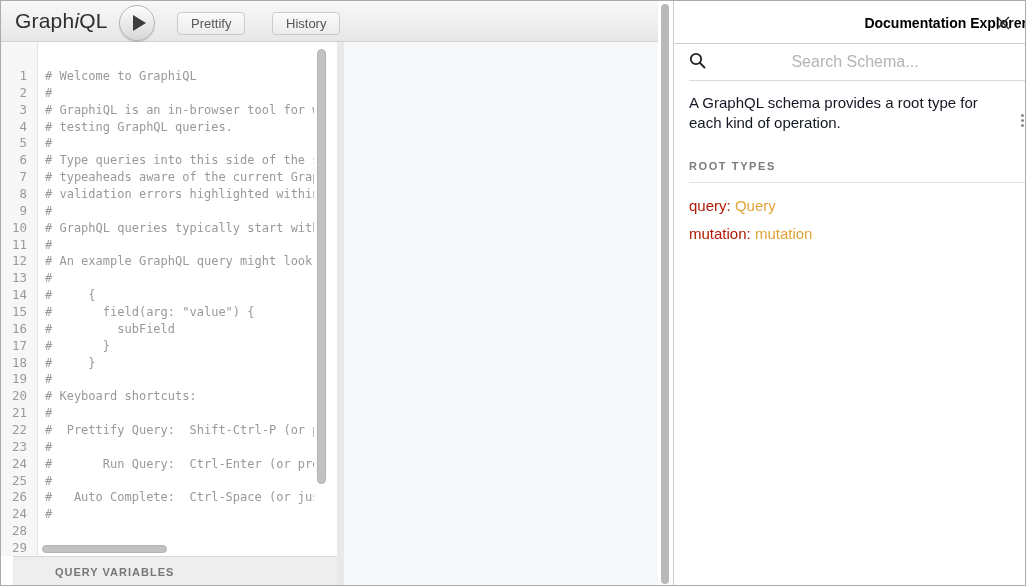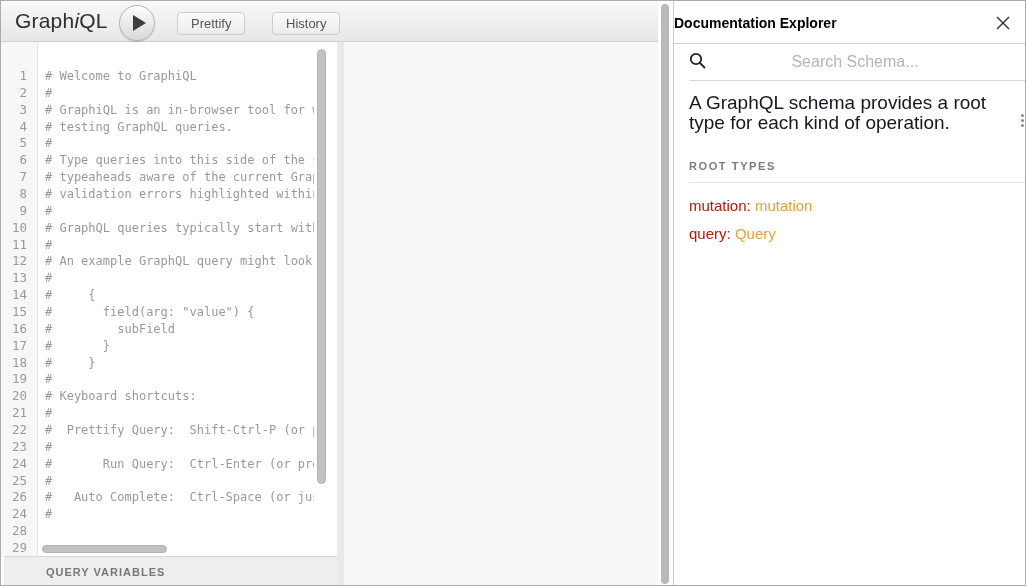--- a/index.html
+++ b/index.html
@@ -76,21 +76,21 @@
     position: absolute; left: 316px; top: 7px; width: 9px; height: 435px;
     background: #c2c2c2; border-radius: 5px; border: 1px solid #b3b3b3;
   }
   .editor-hscroll {
     position: absolute; left: 41px; top: 503px; width: 125px; height: 8px;
     background: #c2c2c2; border-radius: 4px; border: 1px solid #b3b3b3;
   }
 
   
   .variables-bar {
-    position: absolute; left: 3px; top: 555px; width: 336px; height: 31px;
+    position: absolute; left: 12px; top: 555px; width: 336px; height: 31px;
     background: #eee; border-top: 1px solid #d6d6d6;
   }
   .variables-title {
     position: absolute; left: 42px; top: 0; height: 30px; line-height: 30px;
     font-size: 11px; font-weight: bold; color: #777; letter-spacing: 1px;
     cursor: pointer;
   }
 
   
   .pane-divider {
@@ -112,21 +112,21 @@
     background: #b9b9b9; border-radius: 4px;
   }
 
   
   .docs {
     position: absolute; left: 672px; top: 0; width: 354px; height: 586px;
     background: #fff; border-left: 1px solid #cdcdcd;
   }
   .doc-titlebar {
     position: relative; height: 43px; border-bottom: 1px solid #d0d0d0;
-    text-align: left; line-height: 43px;
+    text-align: right; line-height: 43px;
   }
   .doc-title { font-size: 14px; font-weight: bold; color: #000; }
   .doc-close {
     position: absolute; right: 14px; top: 13px; width: 18px; height: 18px;
     background: none; border: none; cursor: pointer; padding: 0;
   }
   .doc-close svg { display: block; }
   .doc-search-row {
     position: relative; height: 37px; margin-left: 15px;
     border-bottom: 1px solid #d9d9d9;
@@ -134,21 +134,21 @@
   }
   .doc-search-row svg { flex: 0 0 auto; }
   .doc-search-input {
     border: none; outline: none; background: transparent;
     font-family: "Liberation Sans", sans-serif;
     font-size: 16px; color: #333; margin-left: 9px; width: 280px; text-align: center;
   }
   .doc-search-input::placeholder { color: #b4b4b4; opacity: 1; }
   .doc-body { padding: 0 15px; }
   .doc-intro {
-    margin-top: 12px; font-size: 19px; line-height: 19.5px; color: #141823;
+    margin-top: 12px; font-size: 15px; line-height: 19.5px; color: #141823;
     max-width: 333px;
   }
   .doc-category-title {
     margin-top: 28px; font-size: 11px; font-weight: bold; color: #7b7b7b;
     letter-spacing: 1.6px;
   }
   .doc-category-rule {
     margin-top: 10px; border: none; border-top: 1px solid #e3e3e3;
     margin-right: -15px;
   }
@@ -277,22 +277,22 @@
         </svg>
       </span>
       <input class="doc-search-input" type="text" placeholder="Search Schema..." style="">
     </div>
 
     <div class="doc-body">
       <div class="doc-intro">A GraphQL schema provides a root type for each kind of operation.</div>
       <div class="doc-category-title">ROOT TYPES</div>
       <hr class="doc-category-rule">
       <div class="doc-items">
+          <div class="doc-item"><a class="field-name">query</a><span class="field-colon">: </span><a class="type-name">Query</a></div>
           <div class="doc-item"><a class="field-name">mutation</a><span class="field-colon">: </span><a class="type-name">mutation</a></div>
-          <div class="doc-item"><a class="field-name">query</a><span class="field-colon">: </span><a class="type-name">Query</a></div>
         </div>
     </div>
 
     <div class="doc-scroll-dots">
         <i></i>
         <i></i>
         <i></i>
       </div>
   </div>
 

